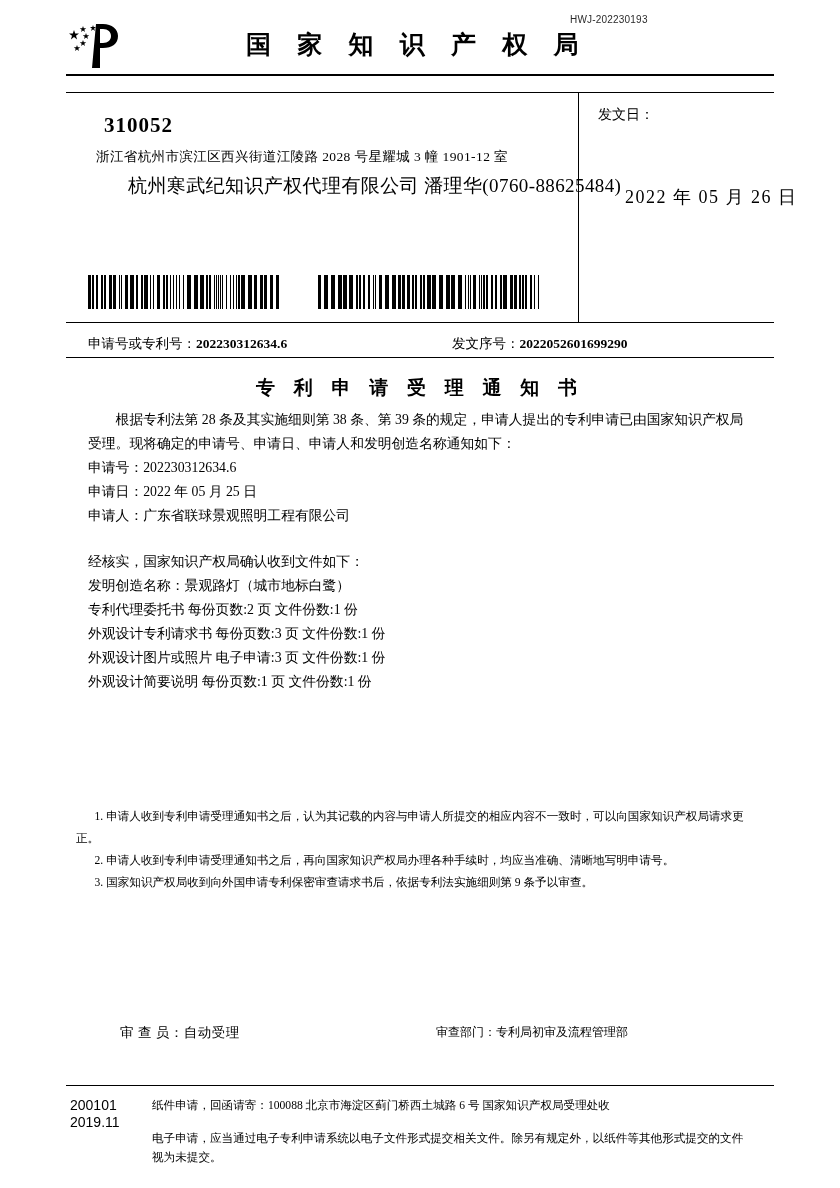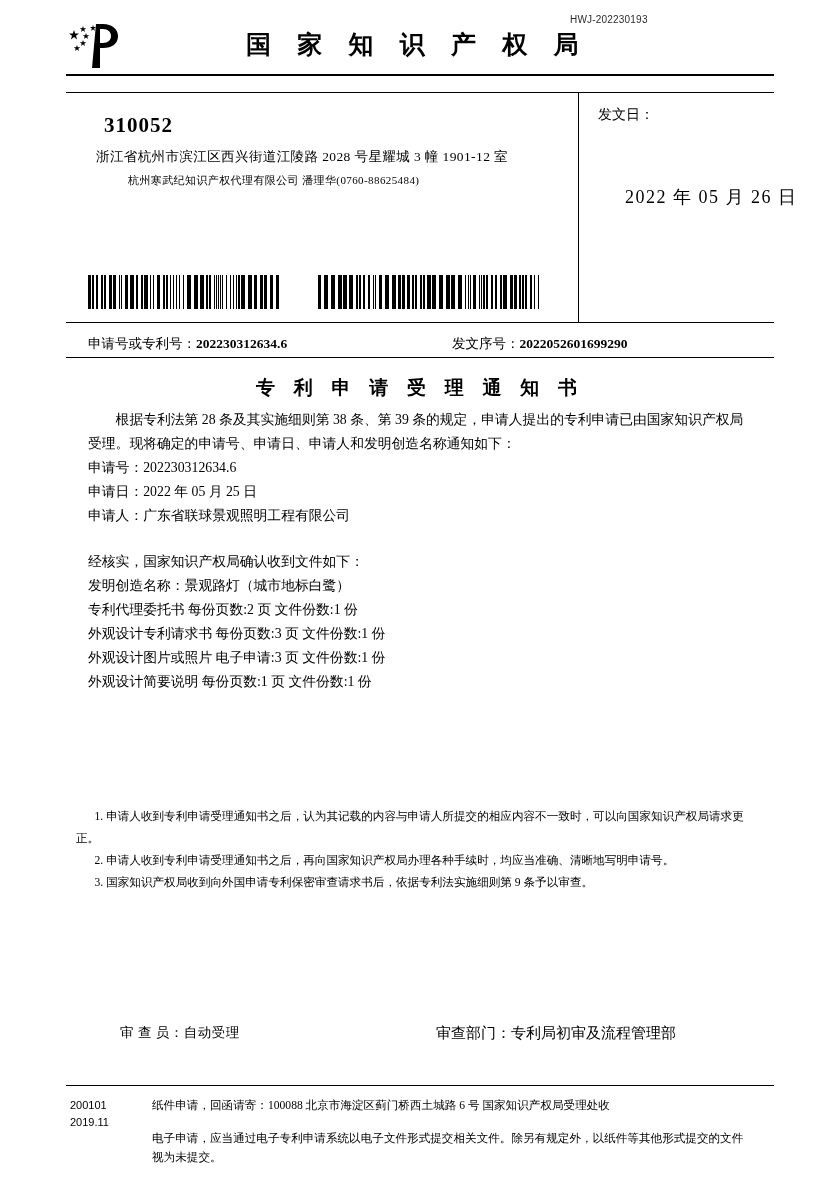--- a/index.html
+++ b/index.html
@@ -68,21 +68,21 @@
     position: absolute;
     left: 96px;
     top: 148px;
     font-size: 13.5px;
     letter-spacing: 0.4px;
   }
   .addr2 {
     position: absolute;
     left: 128px;
     top: 173px;
-    font-size: 11px;
+    font-size: 19px;
     letter-spacing: 0.4px;
   }
   .issue-label {
     position: absolute;
     left: 598px;
     top: 106px;
     font-size: 14px;
   }
   .issue-date {
     position: absolute;
@@ -158,28 +158,28 @@
     position: absolute;
     left: 120px;
     top: 1024px;
     font-size: 13.5px;
     letter-spacing: 0.5px;
   }
   .dept {
     position: absolute;
     left: 436px;
     top: 1024px;
-    font-size: 15px;
+    font-size: 12px;
   }
   
   .footer-codes {
     position: absolute;
     left: 70px;
     top: 1097px;
-    font-size: 11px;
+    font-size: 14px;
     line-height: 17px;
     font-family: "Liberation Sans", sans-serif;
   }
   .footer-text {
     position: absolute;
     left: 152px;
     top: 1096px;
     width: 600px;
     font-size: 11.6px;
     line-height: 19px;

